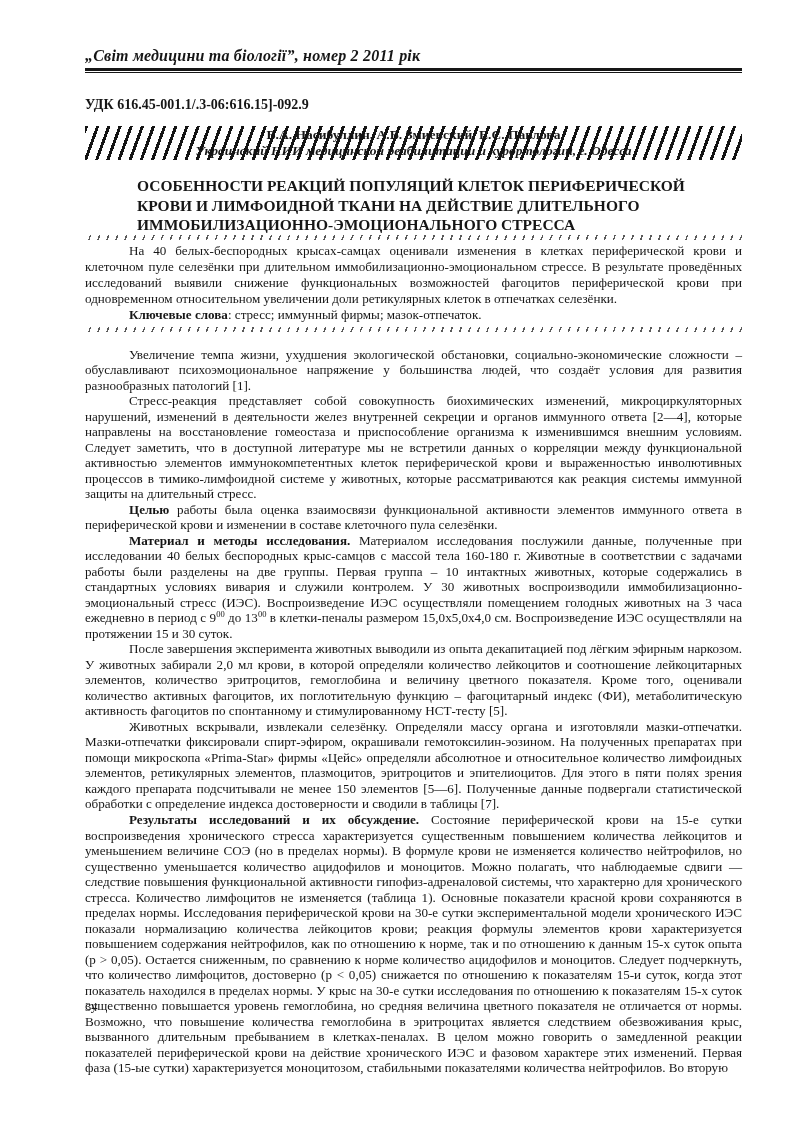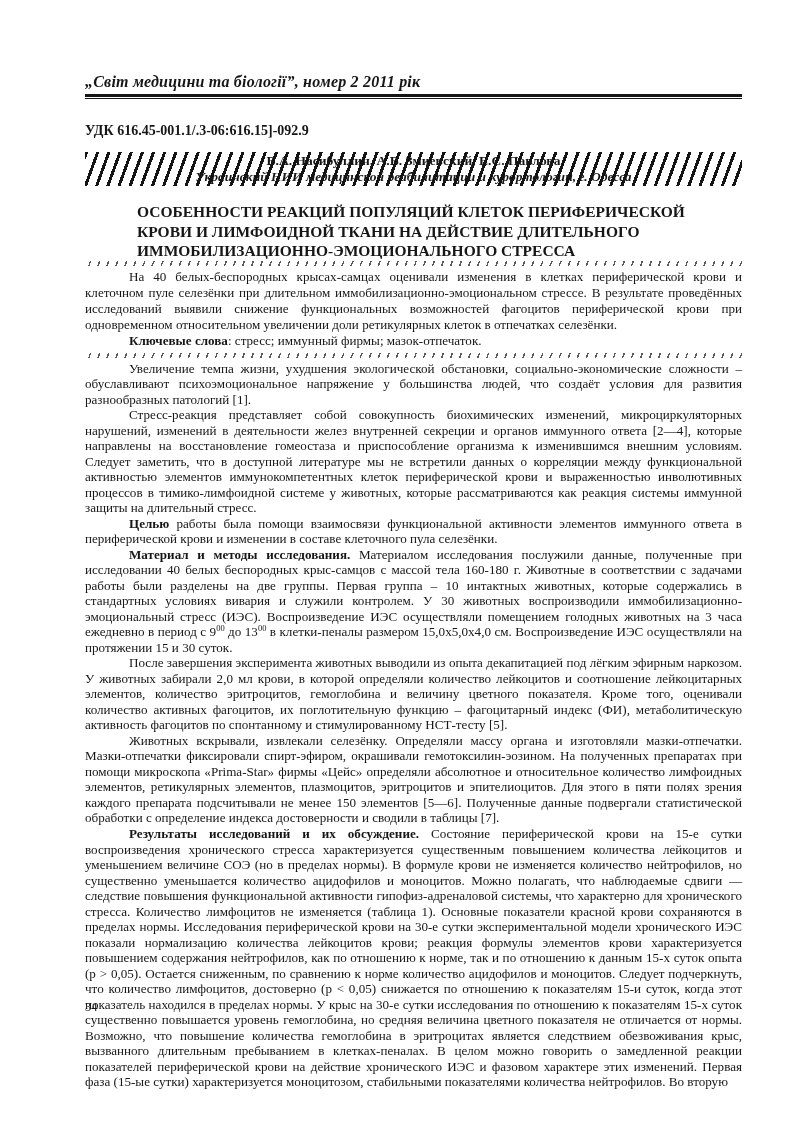--- a/index.html
+++ b/index.html
@@ -8,21 +8,21 @@
     width:800px;height:1131px;
     margin:0 auto;
     background:#ffffff;
     overflow:hidden;
     font-family:"Liberation Serif","DejaVu Serif",serif;
     color:#161616;
   }
   .content{margin:0 58px 0 85px;}
 
   .journal-header{
-    padding-top:73px;
+    padding-top:47px;
     font-size:16px;font-weight:bold;font-style:italic;
     letter-spacing:.2px;
   }
   .header-rule{
     margin-top:3px;
     height:1px;
     border-top:3px solid #161616;
     border-bottom:1px solid #161616;
   }
 
@@ -51,21 +51,21 @@
   }
 
   .abstract-block{font-size:13.1px;line-height:16.2px;text-align:justify;}
   .hatch-border{
     height:5px;
     background:repeating-linear-gradient(110deg,rgba(0,0,0,0) 0 4.5px,#5a5a5a 4.5px 6px,rgba(0,0,0,0) 6px 8.5px);
   }
   .abstract-text{text-indent:44px;margin:3px 0 0 0;}
   .keywords-line{text-indent:44px;margin:0 0 3px 0;}
 
-  .body-text{margin-top:3px;font-size:13.1px;line-height:1.185;text-align:justify;}
+  .body-text{margin-top:15px;font-size:13.1px;line-height:1.185;text-align:justify;}
   .body-text p{margin:0;text-indent:44px;}
   .lead{font-weight:bold;}
   sup{font-size:8.5px;vertical-align:super;line-height:0;}
 
   .page-number{
     position:absolute;left:85px;top:1000px;
     font-size:12.5px;
   }
 </style>
 </head>
@@ -90,21 +90,21 @@
     <div class="abstract-block">
       <div class="hatch-border"></div>
       <p class="abstract-text">На 40 белых-беспородных крысах-самцах оценивали изменения в клетках периферической крови и клеточном пуле селезёнки при длительном иммобилизационно-эмоциональном стрессе. В результате проведённых исследований выявили снижение функциональных возможностей фагоцитов периферической крови при одновременном относительном увеличении доли ретикулярных клеток в отпечатках селезёнки.</p>
       <p class="keywords-line"><span class="lead">Ключевые слова</span><span>: стресс; иммунный фирмы; мазок-отпечаток.</span></p>
       <div class="hatch-border"></div>
     </div>
 
     <div class="body-text">
       <p>Увеличение темпа жизни, ухудшения экологической обстановки, социально-экономические сложности – обуславливают психоэмоциональное напряжение у большинства людей, что создаёт условия для развития разнообразных патологий [1].</p>
       <p>Стресс-реакция представляет собой совокупность биохимических изменений, микроциркуляторных нарушений, изменений в деятельности желез внутренней секреции и органов иммунного ответа [2—4], которые направлены на восстановление гомеостаза и приспособление организма к изменившимся внешним условиям. Следует заметить, что в доступной литературе мы не встретили данных о корреляции между функциональной активностью элементов иммунокомпетентных клеток периферической крови и выраженностью инволютивных процессов в тимико-лимфоидной системе у животных, которые рассматриваются как реакция системы иммунной защиты на длительный стресс.</p>
-      <p><span class="lead">Целью</span><span> работы была помощи взаимосвязи функциональной активности элементов иммунного ответа в периферической крови и изменении в составе клеточного пула селезёнки.</span></p>
+      <p><span class="lead">Целью</span><span> работы была оценка взаимосвязи функциональной активности элементов иммунного ответа в периферической крови и изменении в составе клеточного пула селезёнки.</span></p>
       <p><span class="lead">Материал и методы исследования.</span><span> Материалом исследования послужили данные, полученные при исследовании 40 белых беспородных крыс-самцов с массой тела 160-180 г. Животные в соответствии с задачами работы были разделены на две группы. Первая группа – 10 интактных животных, которые содержались в стандартных условиях вивария и служили контролем. У 30 животных воспроизводили иммобилизационно-эмоциональный стресс (ИЭС). Воспроизведение ИЭС осуществляли помещением голодных животных на 3 часа ежедневно в период с 9</span><sup>00</sup><span> до 13</span><sup>00</sup><span> в клетки-пеналы размером 15,0х5,0х4,0 см. Воспроизведение ИЭС осуществляли на протяжении 15 и 30 суток.</span></p>
       <p>После завершения эксперимента животных выводили из опыта декапитацией под лёгким эфирным наркозом. У животных забирали 2,0 мл крови, в которой определяли количество лейкоцитов и соотношение лейкоцитарных элементов, количество эритроцитов, гемоглобина и величину цветного показателя. Кроме того, оценивали количество активных фагоцитов, их поглотительную функцию – фагоцитарный индекс (ФИ), метаболитическую активность фагоцитов по спонтанному и стимулированному НСТ-тесту [5].</p>
       <p>Животных вскрывали, извлекали селезёнку. Определяли массу органа и изготовляли мазки-отпечатки. Мазки-отпечатки фиксировали спирт-эфиром, окрашивали гемотоксилин-эозином. На полученных препаратах при помощи микроскопа «Prima-Star» фирмы «Цейс» определяли абсолютное и относительное количество лимфоидных элементов, ретикулярных элементов, плазмоцитов, эритроцитов и эпителиоцитов. Для этого в пяти полях зрения каждого препарата подсчитывали не менее 150 элементов [5—6]. Полученные данные подвергали статистической обработки с определение индекса достоверности и сводили в таблицы [7].</p>
       <p><span class="lead">Результаты исследований и их обсуждение.</span><span> Состояние периферической крови на 15-е сутки воспроизведения хронического стресса характеризуется существенным повышением количества лейкоцитов и уменьшением величине СОЭ (но в пределах нормы). В формуле крови не изменяется количество нейтрофилов, но существенно уменьшается количество ацидофилов и моноцитов. Можно полагать, что наблюдаемые сдвиги — следствие повышения функциональной активности гипофиз-адреналовой системы, что характерно для хронического стресса. Количество лимфоцитов не изменяется (таблица 1). Основные показатели красной крови сохраняются в пределах нормы. Исследования периферической крови на 30-е сутки экспериментальной модели хронического ИЭС показали нормализацию количества лейкоцитов крови; реакция формулы элементов крови характеризуется повышением содержания нейтрофилов, как по отношению к норме, так и по отношению к данным 15-х суток опыта (р &gt; 0,05). Остается сниженным, по сравнению к норме количество ацидофилов и моноцитов. Следует подчеркнуть, что количество лимфоцитов, достоверно (р &lt; 0,05) снижается по отношению к показателям 15-и суток, когда этот показатель находился в пределах нормы. У крыс на 30-е сутки исследования по отношению к показателям 15-х суток существенно повышается уровень гемоглобина, но средняя величина цветного показателя не отличается от нормы. Возможно, что повышение количества гемоглобина в эритроцитах является следствием обезвоживания крыс, вызванного длительным пребыванием в клетках-пеналах. В целом можно говорить о замедленной реакции показателей периферической крови на действие хронического ИЭС и фазовом характере этих изменений. Первая фаза (15-ые сутки) характеризуется моноцитозом, стабильными показателями количества нейтрофилов. Во вторую</span></p>
     </div>
 
   </div>
 
   <div class="page-number">34</div>
 </div>

